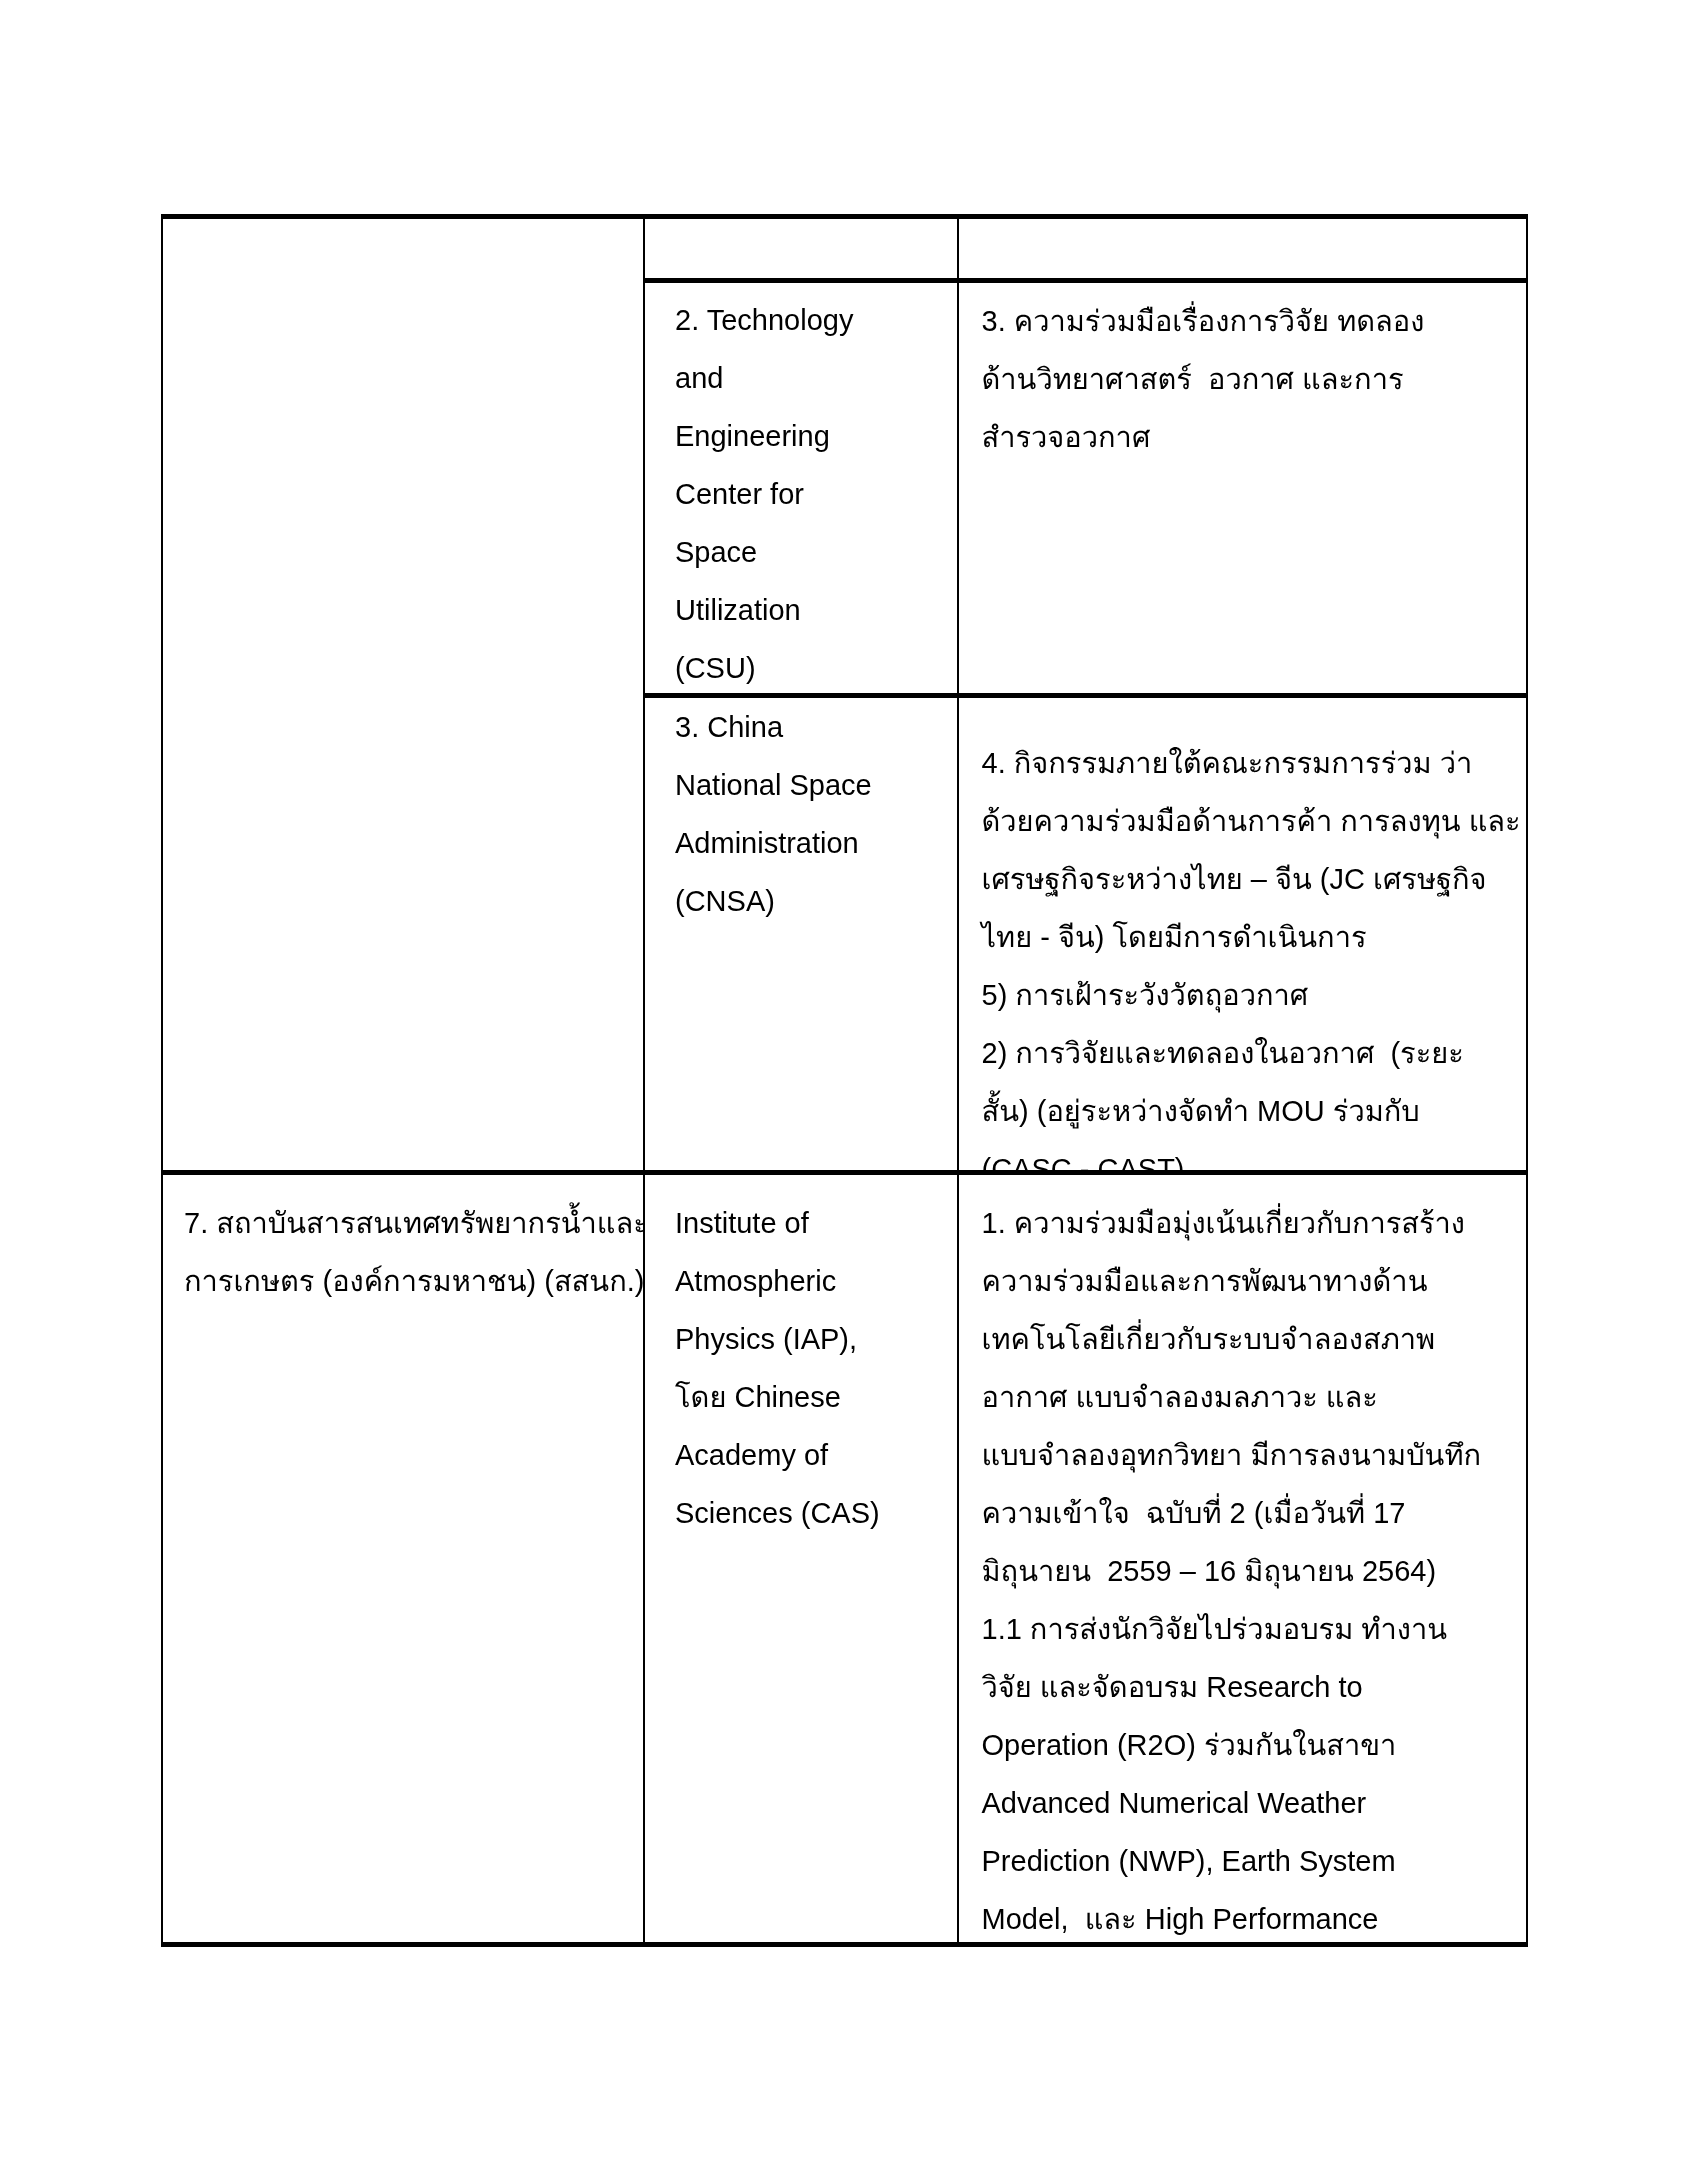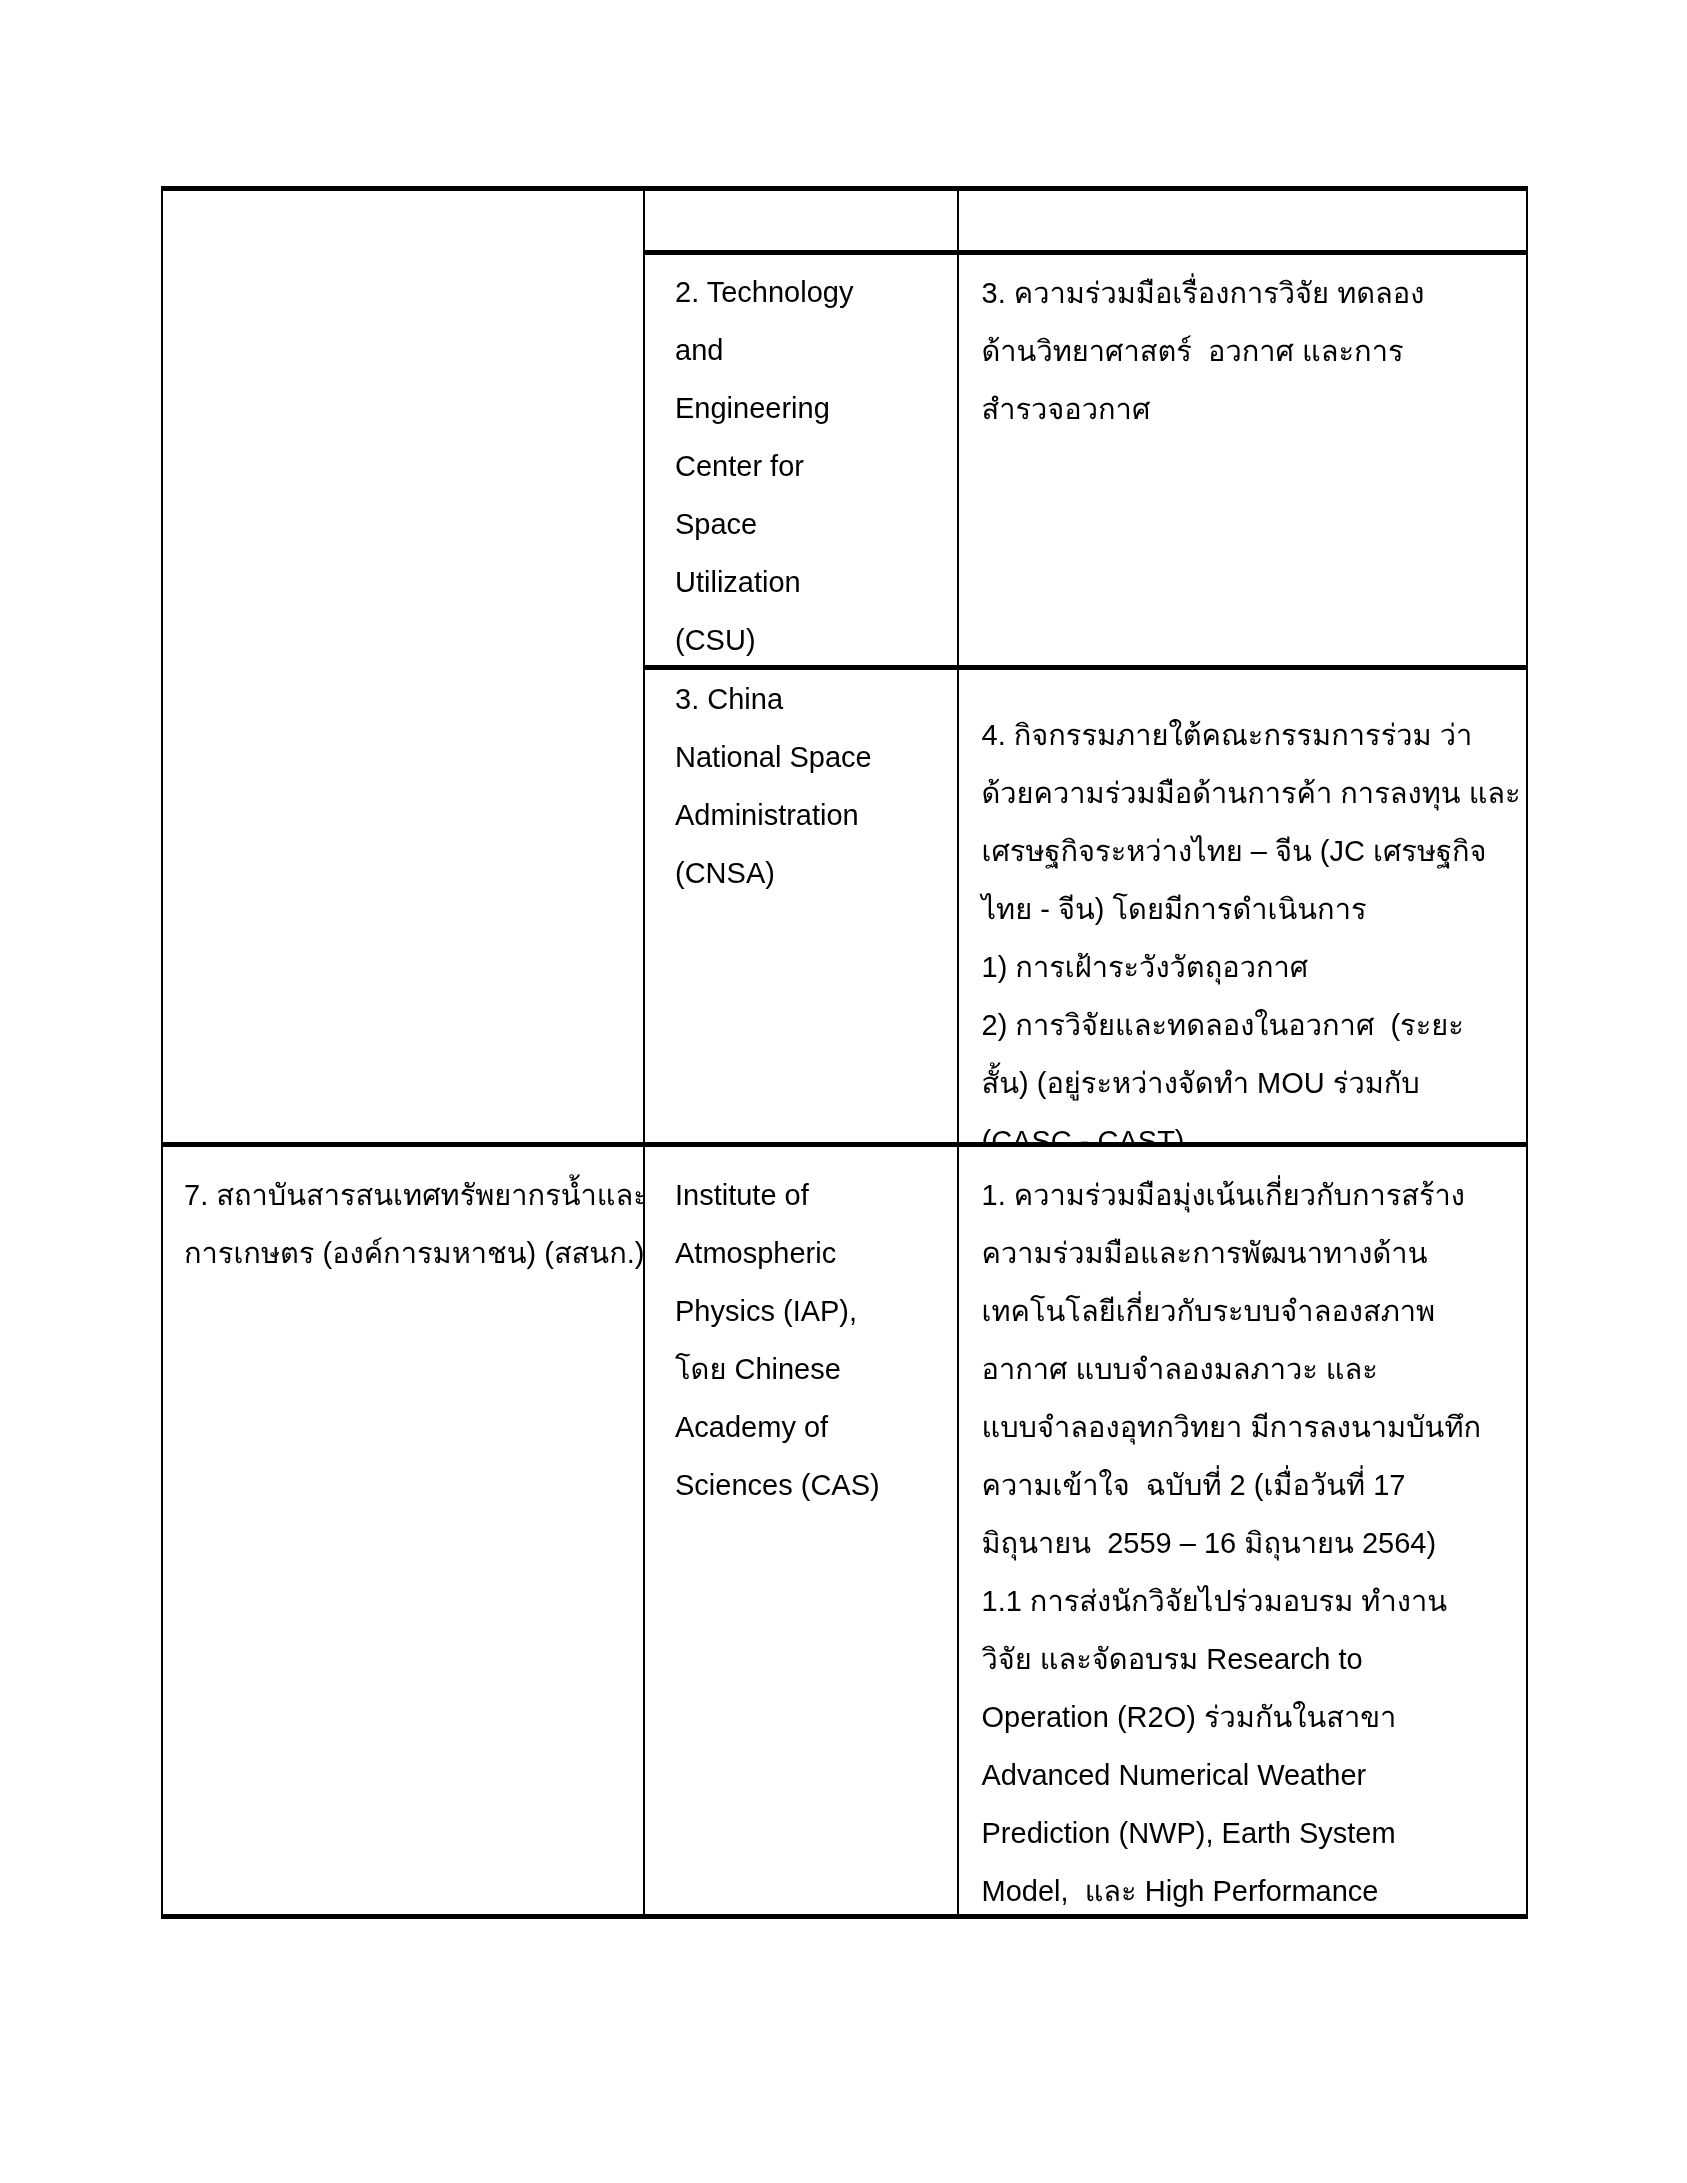--- a/index.html
+++ b/index.html
@@ -13,21 +13,21 @@
     position: relative;
     width: 1687px;
     height: 2183px;
     background: #ffffff;
     overflow: hidden;
   }
   
   .doc-table {
     position: absolute;
     left: 161px;
-    top: 186px;
+    top: 214px;
     width: 1367px;
     height: 1733px;
     box-sizing: border-box;
     display: grid;
     grid-template-columns: 482px 314px 1fr;
     grid-template-rows: 64px 415px 477px 1fr;
     border-left: 2px solid #000;
     border-right: 2px solid #000;
     border-top: 5.3px solid #000;
     border-bottom: 5.3px solid #000;
@@ -99,21 +99,21 @@
         <div class="line">National Space</div>
         <div class="line">Administration</div>
         <div class="line">(CNSA)</div>
       </div>
 
     <div class="cell r3c3 b-bottom pad-col3">
         <div class="line">4. กิจกรรมภายใต้คณะกรรมการร่วม ว่า</div>
         <div class="line">ด้วยความร่วมมือด้านการค้า การลงทุน และ</div>
         <div class="line">เศรษฐกิจระหว่างไทย – จีน (JC เศรษฐกิจ</div>
         <div class="line">ไทย - จีน) โดยมีการดำเนินการ</div>
-        <div class="line">1) การเฝ้าระวังวัตถุอวกาศ</div>
+        <div class="line">5) การเฝ้าระวังวัตถุอวกาศ</div>
         <div class="line">2) การวิจัยและทดลองในอวกาศ  (ระยะ</div>
         <div class="line">สั้น) (อยู่ระหว่างจัดทำ MOU ร่วมกับ</div>
         <div class="line">(CASC - CAST)</div>
       </div>
 
     <div class="cell r4c1 b-right pad-col1">
         <div class="line">7. สถาบันสารสนเทศทรัพยากรน้ำและ</div>
         <div class="line">การเกษตร (องค์การมหาชน) (สสนก.)</div>
       </div>
 

